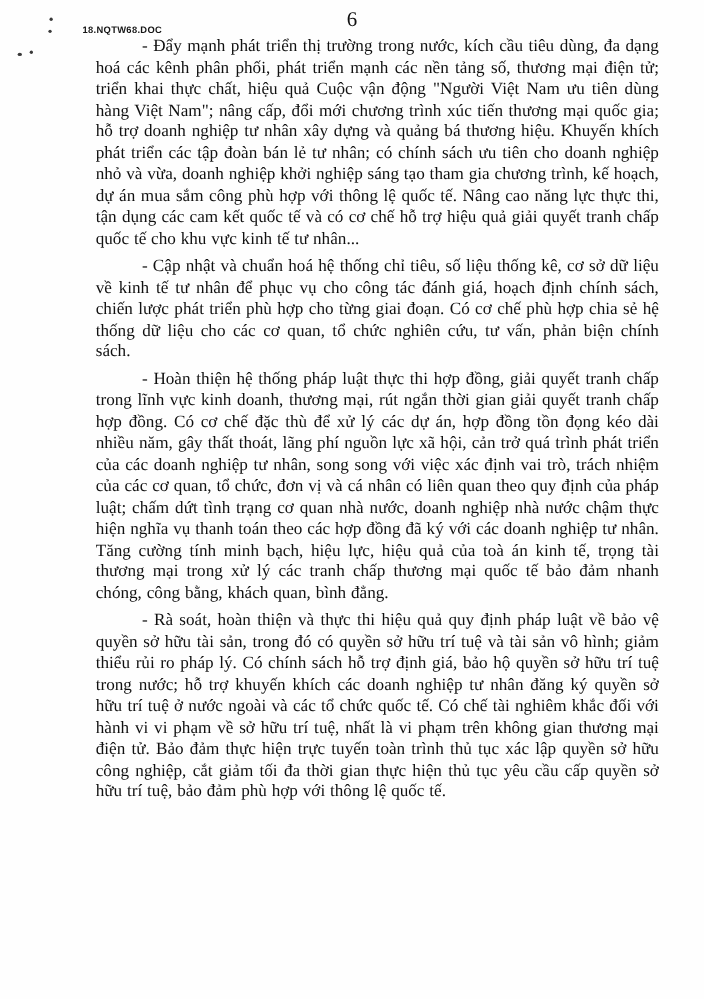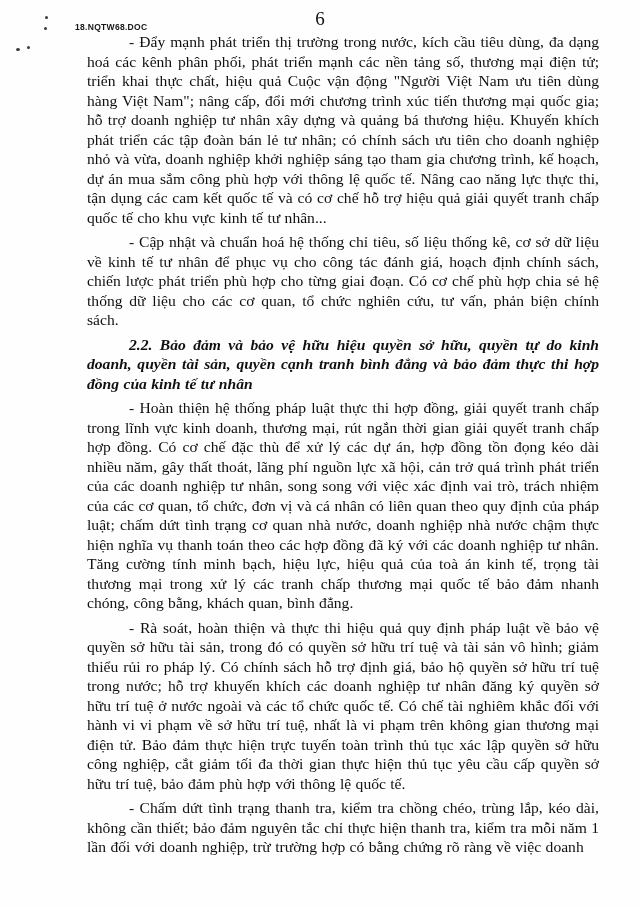--- a/index.html
+++ b/index.html
@@ -75,19 +75,17 @@
   <span class="speck s3"></span>
   <span class="speck s4"></span>
 
   <span class="header-filename">18.NQTW68.DOC</span>
 
   <div class="page-number">6</div>
 
   <div class="body-text">
     <p class="para">- Đẩy mạnh phát triển thị trường trong nước, kích cầu tiêu dùng, đa dạng hoá các kênh phân phối, phát triển mạnh các nền tảng số, thương mại điện tử; triển khai thực chất, hiệu quả Cuộc vận động "Người Việt Nam ưu tiên dùng hàng Việt Nam"; nâng cấp, đổi mới chương trình xúc tiến thương mại quốc gia; hỗ trợ doanh nghiệp tư nhân xây dựng và quảng bá thương hiệu. Khuyến khích phát triển các tập đoàn bán lẻ tư nhân; có chính sách ưu tiên cho doanh nghiệp nhỏ và vừa, doanh nghiệp khởi nghiệp sáng tạo tham gia chương trình, kế hoạch, dự án mua sắm công phù hợp với thông lệ quốc tế. Nâng cao năng lực thực thi, tận dụng các cam kết quốc tế và có cơ chế hỗ trợ hiệu quả giải quyết tranh chấp quốc tế cho khu vực kinh tế tư nhân...</p>
     <p class="para">- Cập nhật và chuẩn hoá hệ thống chỉ tiêu, số liệu thống kê, cơ sở dữ liệu về kinh tế tư nhân để phục vụ cho công tác đánh giá, hoạch định chính sách, chiến lược phát triển phù hợp cho từng giai đoạn. Có cơ chế phù hợp chia sẻ hệ thống dữ liệu cho các cơ quan, tổ chức nghiên cứu, tư vấn, phản biện chính sách.</p>
-    <p class="para heading">2.2. Bảo đảm và bảo vệ hữu hiệu quyền sở hữu, quyền tự do kinh doanh, quyền tài sản, quyền cạnh tranh bình đẳng và bảo đảm thực thi hợp đồng của kinh tế tư nhân</p>
     <p class="para">- Hoàn thiện hệ thống pháp luật thực thi hợp đồng, giải quyết tranh chấp trong lĩnh vực kinh doanh, thương mại, rút ngắn thời gian giải quyết tranh chấp hợp đồng. Có cơ chế đặc thù để xử lý các dự án, hợp đồng tồn đọng kéo dài nhiều năm, gây thất thoát, lãng phí nguồn lực xã hội, cản trở quá trình phát triển của các doanh nghiệp tư nhân, song song với việc xác định vai trò, trách nhiệm của các cơ quan, tổ chức, đơn vị và cá nhân có liên quan theo quy định của pháp luật; chấm dứt tình trạng cơ quan nhà nước, doanh nghiệp nhà nước chậm thực hiện nghĩa vụ thanh toán theo các hợp đồng đã ký với các doanh nghiệp tư nhân. Tăng cường tính minh bạch, hiệu lực, hiệu quả của toà án kinh tế, trọng tài thương mại trong xử lý các tranh chấp thương mại quốc tế bảo đảm nhanh chóng, công bằng, khách quan, bình đẳng.</p>
     <p class="para">- Rà soát, hoàn thiện và thực thi hiệu quả quy định pháp luật về bảo vệ quyền sở hữu tài sản, trong đó có quyền sở hữu trí tuệ và tài sản vô hình; giảm thiểu rủi ro pháp lý. Có chính sách hỗ trợ định giá, bảo hộ quyền sở hữu trí tuệ trong nước; hỗ trợ khuyến khích các doanh nghiệp tư nhân đăng ký quyền sở hữu trí tuệ ở nước ngoài và các tổ chức quốc tế. Có chế tài nghiêm khắc đối với hành vi vi phạm về sở hữu trí tuệ, nhất là vi phạm trên không gian thương mại điện tử. Bảo đảm thực hiện trực tuyến toàn trình thủ tục xác lập quyền sở hữu công nghiệp, cắt giảm tối đa thời gian thực hiện thủ tục yêu cầu cấp quyền sở hữu trí tuệ, bảo đảm phù hợp với thông lệ quốc tế.</p>
-    <p class="para">- Chấm dứt tình trạng thanh tra, kiểm tra chồng chéo, trùng lắp, kéo dài, không cần thiết; bảo đảm nguyên tắc chỉ thực hiện thanh tra, kiểm tra mỗi năm 1 lần đối với doanh nghiệp, trừ trường hợp có bằng chứng rõ ràng về việc doanh</p>
   </div>
 
 </div>
 
 </body></html>

